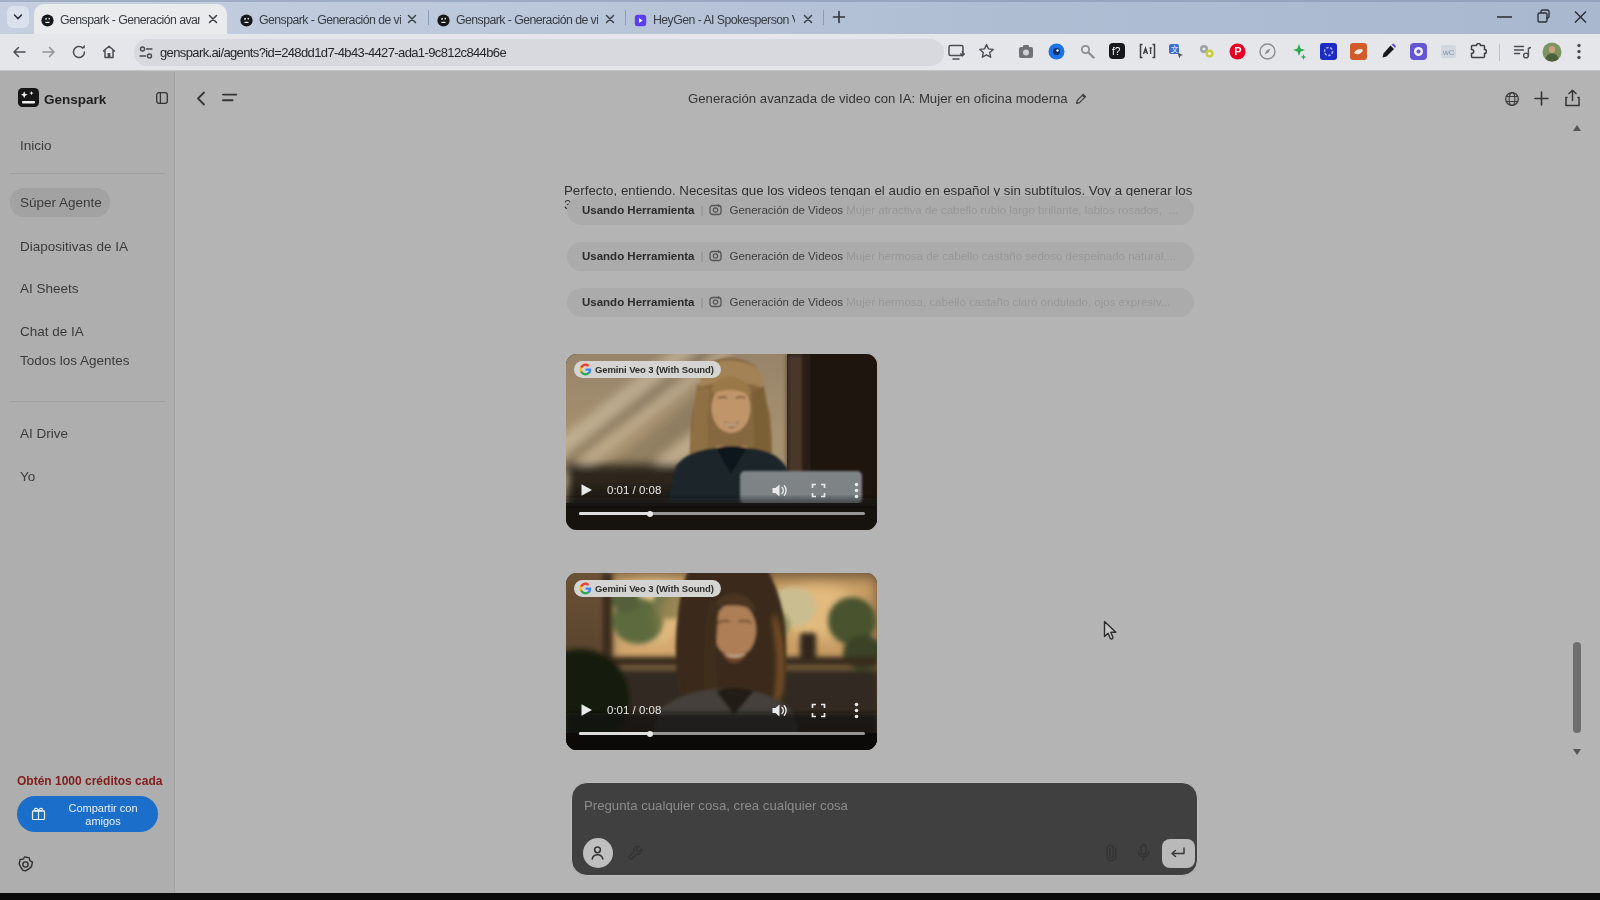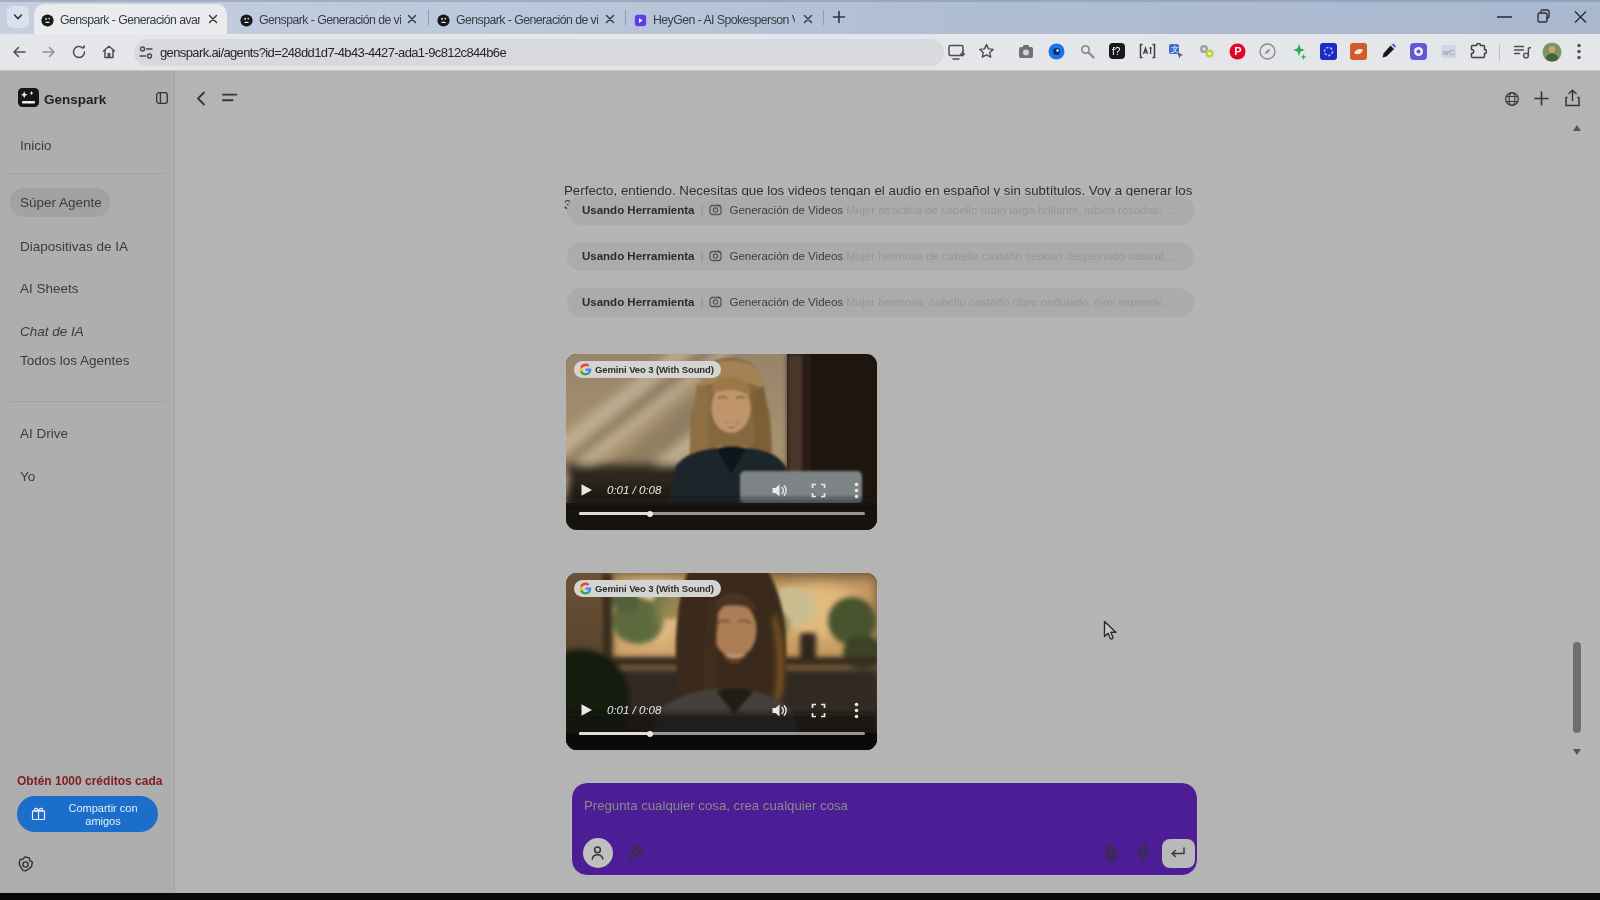--- a/index.html
+++ b/index.html
@@ -50,30 +50,30 @@
   .pill .tool { color:#3d3d3d; }
   .pill .desc { color:#979797; }
   .pillico { display:inline-block; vertical-align:-2px; margin-right:7px; }
 
   
   .vcard { position:absolute; left:390px; width:311px; border-radius:11px; overflow:hidden;
     background:#141210; }
   .badge { position:absolute; left:8px; top:7px; height:17px; border-radius:8.5px; background:#d4d4d2;
     font-size:9.5px; font-weight:bold; color:#2c2c2c; line-height:17px; letter-spacing:-.1px; padding:0 7px 16px 21px; }
   .badge svg { position:absolute; left:5px; top:2px; }
-  .vctrl { position:absolute; left:0; bottom:0; width:311px; height:56px;font-style:italic; }
+  .vctrl { position:absolute; left:0; bottom:0; width:311px; height:56px; }
   .vtime { position:absolute; left:41px; top:10px; font-size:11.5px; color:#e8e8e8; }
   .vbar { position:absolute; left:13px; bottom:15px; width:286px; height:3px; border-radius:2px;
     background:rgba(222,222,222,.65); }
   .vbar .played { position:absolute; left:0; top:0; height:3px; border-radius:2px; background:#dedede; width:70px; }
   .vbar .dot { position:absolute; left:68px; top:-1.5px; width:6px; height:6px; border-radius:50%; background:#e8e8e8; }
 
   
   #inputbox { left:395px; top:711px; width:627px; height:94px; border-radius:16px;
-    background:#4c1d95; border:1px solid #bcbcbc;text-decoration:underline; }
+    background:#404040; border:1px solid #bcbcbc;text-decoration:underline; }
   #placeholder { left:12px; top:15px; font-size:13.2px; color:#8b8b8b; }
   .inico { position:absolute; color:#3a3a3a; }
   #avcirc { left:11px; top:55px; width:30px; height:30px; border-radius:50%; background:#bfbfbf; }
   #retbtn { left:590px; top:56px; width:33px; height:29px; border-radius:8px; background:#b9b9b9; }
 
   
   #sthumb { left:1573px; top:642px; width:8px; height:91px; border-radius:4px; background:#6e6e6e; }
 
   #blackbar { left:0; top:893px; width:1600px; height:7px; background:#0a0a0a; }
 </style>
@@ -278,21 +278,21 @@
           <path d="M4.4 1v10" stroke="#333" stroke-width="1.3"></path>
         </svg>
 
       <div class="side-item" style="top:67px;">Inicio</div>
       <div class="sidediv" style="top:102px;"></div>
         <div class="sidediv" style="top:330px;"></div>
       <div id="selpill" class="abs"></div>
       <div class="side-item" style="top:124px;">Súper Agente</div>
       <div class="side-item" style="top:168px;">Diapositivas de IA</div>
       <div class="side-item" style="top:210px;">AI Sheets</div>
-      <div class="side-item" style="top:253px;font-style:italic;">Chat de IA</div>
+      <div class="side-item" style="top:253px;">Chat de IA</div>
       <div class="side-item" style="top:282px;">Todos los Agentes</div>
       <div class="side-item" style="top:355px;">AI Drive</div>
       <div class="side-item" style="top:398px;">Yo</div>
 
       <div class="abs" style="left:17px; top:703px; font-size:12px; font-weight:bold; color:#7f1d1d; white-space:nowrap;">Obtén 1000 créditos cada</div>
       <div class="abs" style="left:17px; top:725px; width:141px; height:36px; border-radius:18px; background:#1b6ec9;">
         <svg class="abs" style="left:14px; top:10px;" width="15" height="15" viewBox="0 0 15 15">
             <rect x="1.5" y="5" width="12" height="8.5" rx="1" fill="none" stroke="#e8eefc" stroke-width="1.2"></rect>
             <path d="M1 5h13M7.5 5v8.5" stroke="#e8eefc" stroke-width="1.2"></path>
             <path d="M7.5 4.5c-1-2.5-4-2.8-4-1 0 1.3 2.5 1.3 4 1zm0 0c1-2.5 4-2.8 4-1 0 1.3-2.5 1.3-4 1z" fill="none" stroke="#e8eefc" stroke-width="1.1"></path>
@@ -307,20 +307,23 @@
     </div>
 
     <div id="main" class="abs">
 
       <svg class="hicon" style="left:17px; top:19px;" width="17" height="17" viewBox="0 0 17 17">
           <path d="M11 2.5L5 8.5l6 6" stroke="#353535" stroke-width="1.8" fill="none" stroke-linecap="round" stroke-linejoin="round"></path>
         </svg>
       <svg class="hicon" style="left:46px; top:21px;" width="16" height="13" viewBox="0 0 16 13">
           <path d="M1 2.6h13.4M1 8.2h9.6" stroke="#353535" stroke-width="1.9" stroke-linecap="round"></path>
         </svg>
+      <div id="htitle" class="abs">Generación avanzada de video con IA: Mujer en oficina moderna&nbsp;&nbsp;<svg width="13" height="13" viewBox="0 0 13 13" style="vertical-align:-2px;">
+            <path d="M8.2 2.3l2.3 2.3-6 6-2.9.7.7-2.9zM7.5 3.4l2 2" stroke="#3a3a3a" stroke-width="1.2" fill="none" stroke-linejoin="round"></path>
+          </svg></div>
       <svg class="hicon" style="left:1328px; top:20px;" width="16" height="16" viewBox="0 0 16 16">
           <circle cx="8" cy="8" r="6.3" fill="none" stroke="#3a3a3a" stroke-width="1.3"></circle>
           <ellipse cx="8" cy="8" rx="2.9" ry="6.3" fill="none" stroke="#3a3a3a" stroke-width="1.1"></ellipse>
           <path d="M2.2 5.5h11.6M2.2 10.5h11.6" stroke="#3a3a3a" stroke-width="1.1"></path>
         </svg>
       <svg class="hicon" style="left:1357px; top:19px;" width="17" height="17" viewBox="0 0 17 17">
           <path d="M8.5 2v13M2 8.5h13" stroke="#353535" stroke-width="1.6" stroke-linecap="round"></path>
         </svg>
       <svg class="hicon" style="left:1388px; top:18px;" width="17" height="18" viewBox="0 0 17 18">
           <path d="M8.5 1.5v10M5 4.5l3.5-3.2L12 4.5" stroke="#353535" stroke-width="1.5" fill="none" stroke-linecap="round" stroke-linejoin="round"></path>

